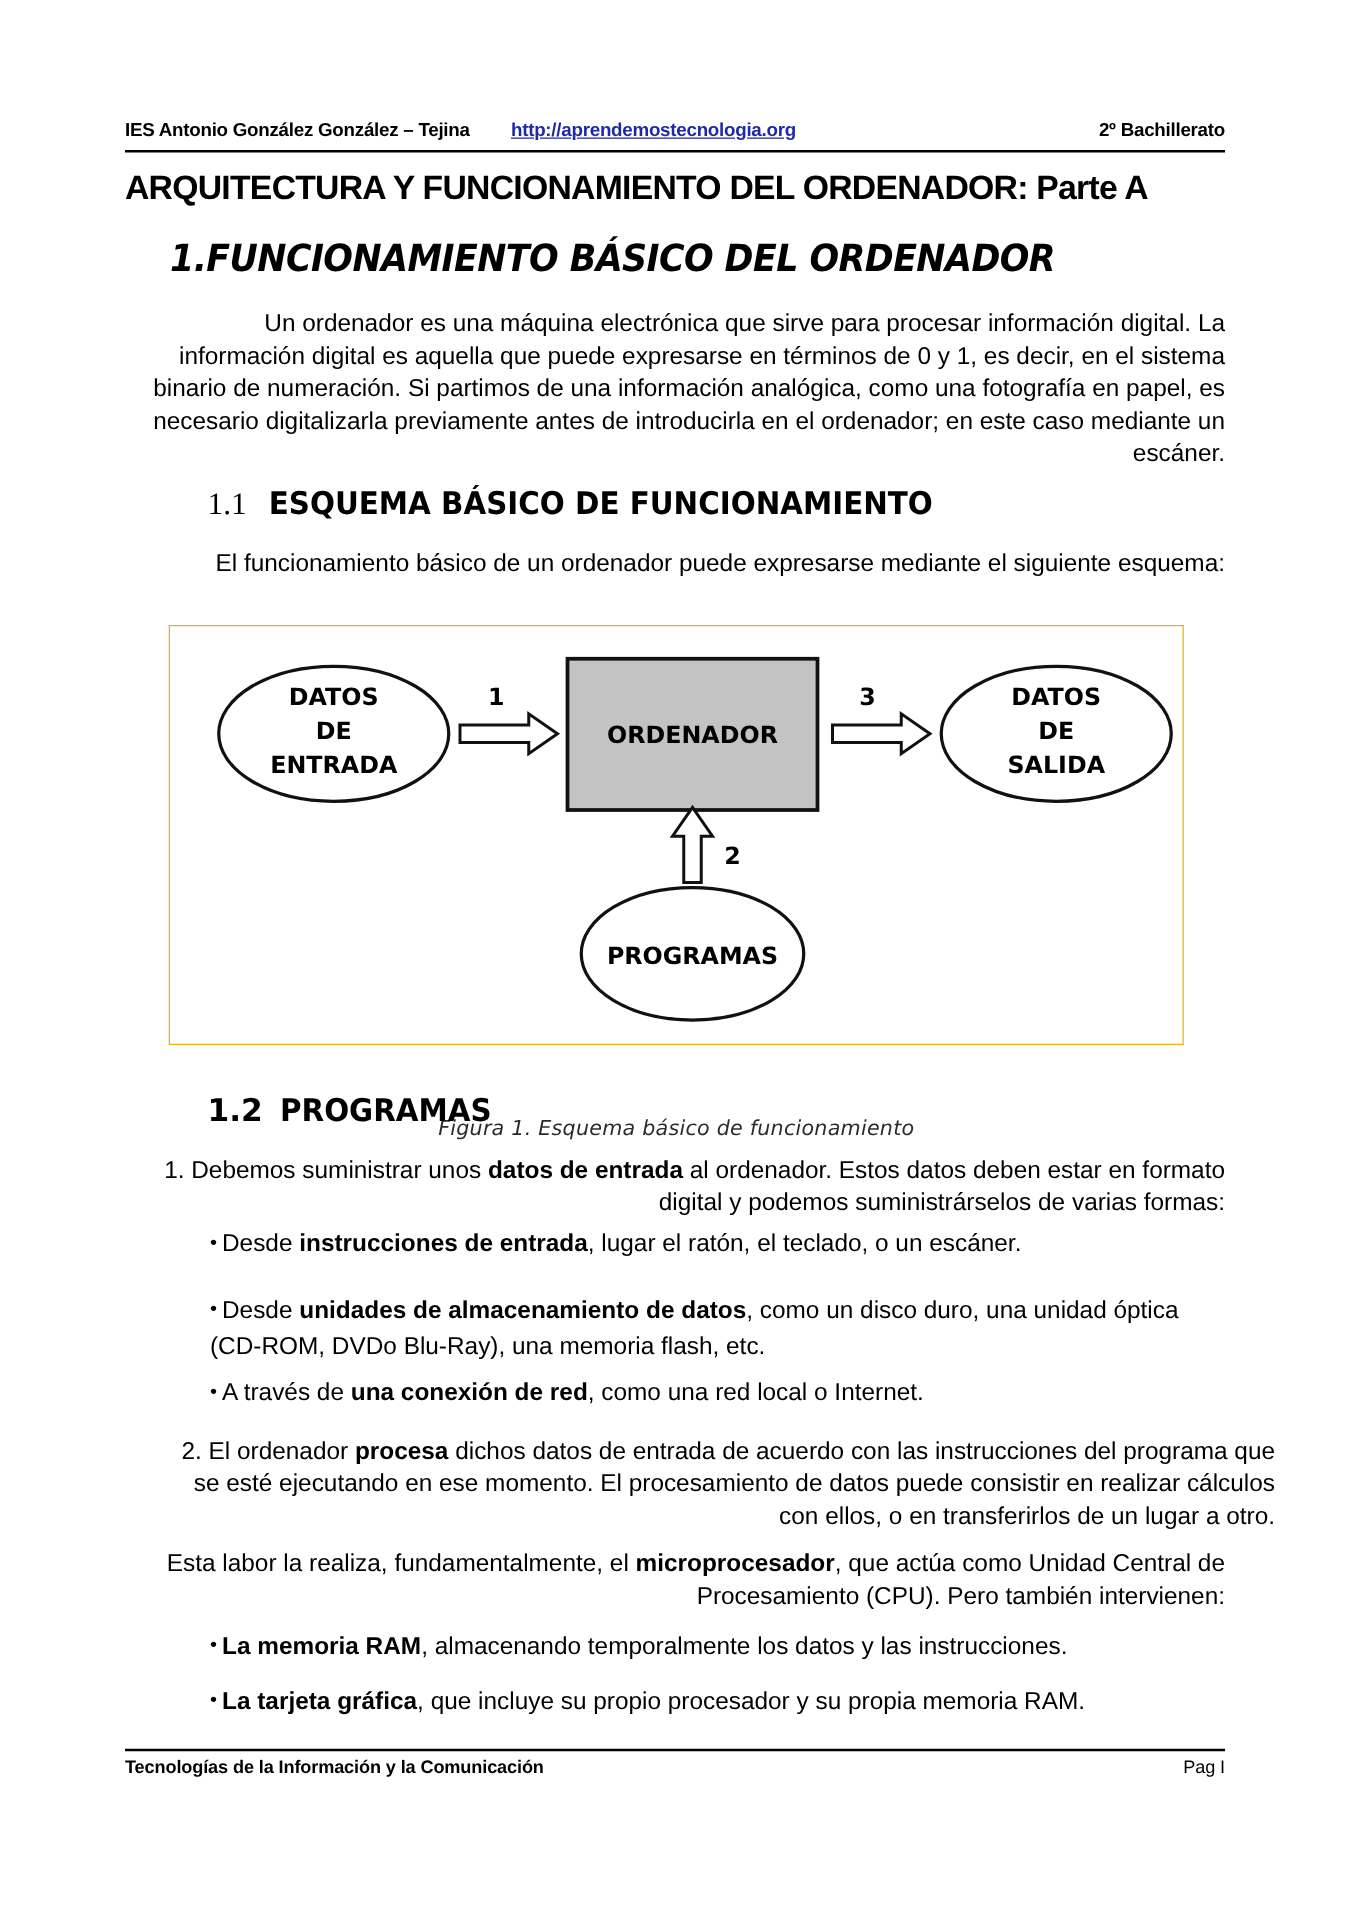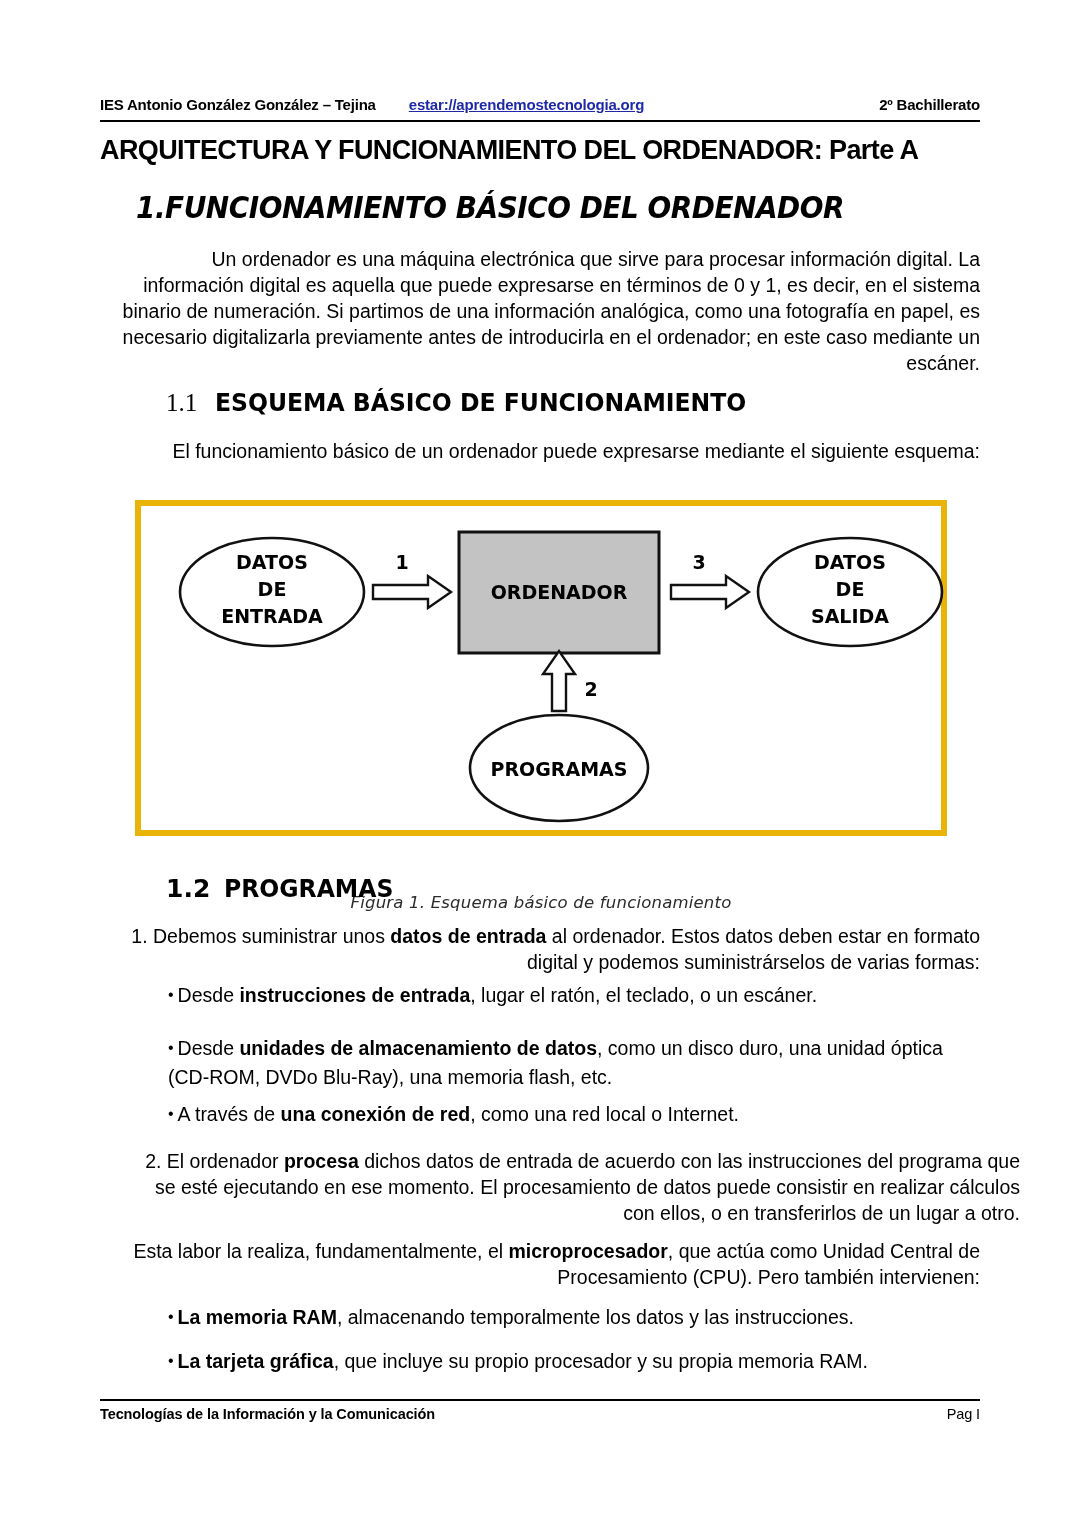--- a/index.html
+++ b/index.html
@@ -134,21 +134,21 @@
     padding-right: 4px;
   }
 
   
   .figure-frame {
     position: absolute;
     left: 135px;
     top: 500px;
     width: 812px;
     height: 336px;
-    border: 6px solid #eab308;
+    border: 1px solid #eab308;
     background: #ffffff;
     box-sizing: border-box;
   }
   .figure-frame svg { display: block; }
 
   .fig-caption {
     position: absolute;
     left: 135px;
     top: 893px;
     width: 812px;
@@ -197,21 +197,21 @@
   }
 </style>
 </head>
 <body>
 
 <div class="page">
 
   <div class="header">
     <span class="header-left">IES Antonio González González – Tejina</span>
     <span class="header-mid">
-      <a class="header-link" href="#">estar://aprendemostecnologia.org</a>
+      <a class="header-link" href="#">http://aprendemostecnologia.org</a>
     </span>
     <span class="header-right">2º Bachillerato</span>
   </div>
   <div class="header-rule"></div>
 
   <div class="doc-title">ARQUITECTURA Y FUNCIONAMIENTO DEL ORDENADOR: Parte A</div>
 
   <div class="h1">1.FUNCIONAMIENTO BÁSICO DEL ORDENADOR</div>
 
   <div class="para indent" style="top:246px;">Un ordenador es una máquina electrónica que sirve para procesar información digital. La información digital es aquella que puede expresarse en términos de 0 y 1, es decir, en el sistema binario de numeración. Si partimos de una información analógica, como una fotografía en papel, es necesario digitalizarla previamente antes de introducirla en el ordenador; en este caso mediante un escáner.</div>

